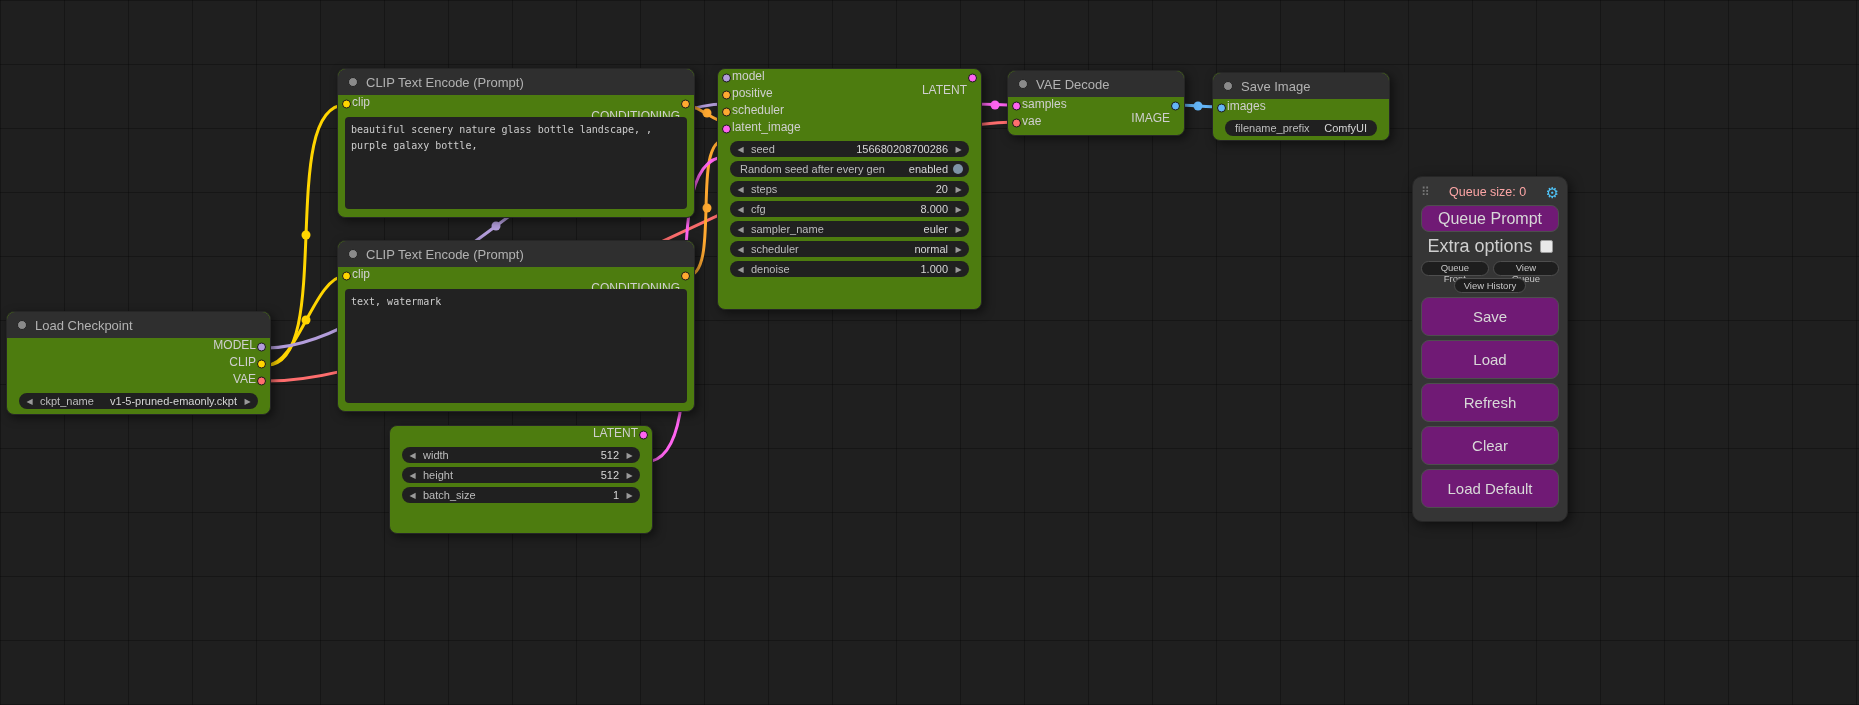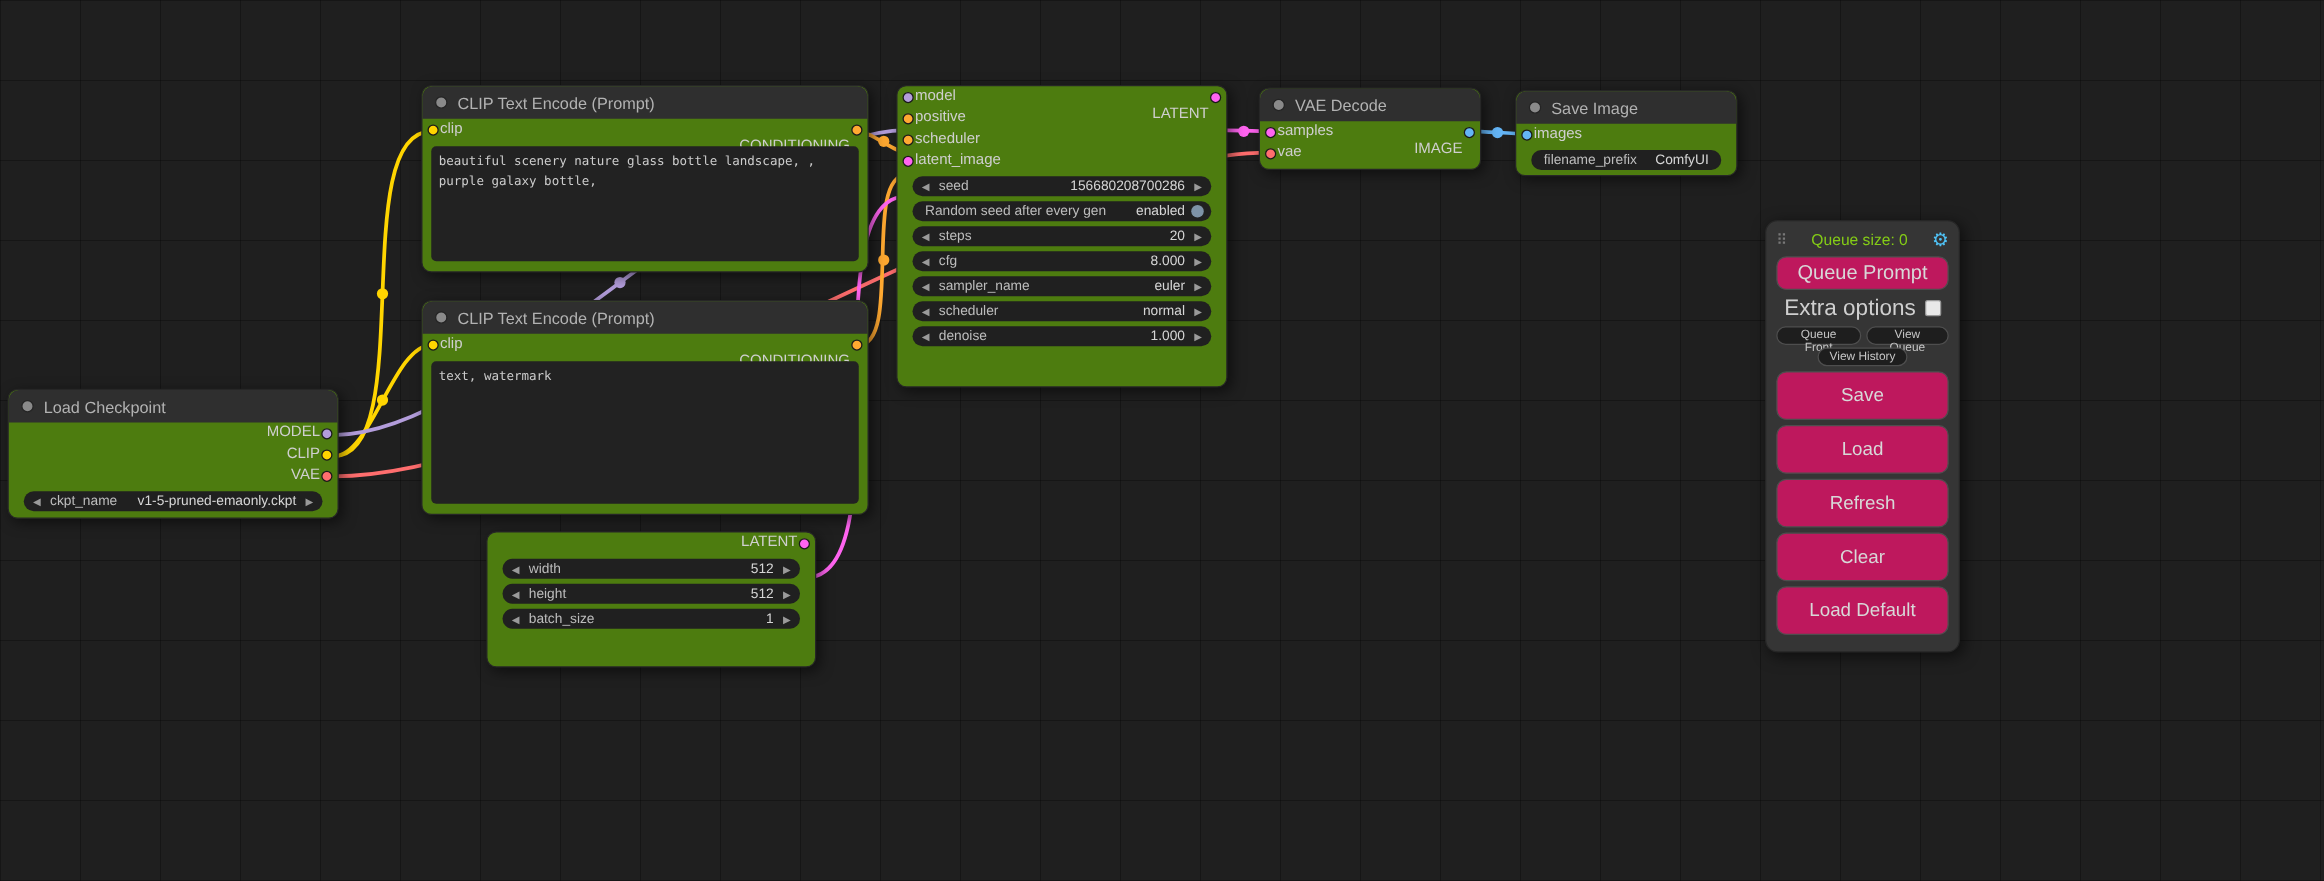--- a/index.html
+++ b/index.html
@@ -66,24 +66,24 @@
   }
   
   .menu {
     position:absolute; z-index:3; left:1412px; top:176px; width:156px;
     background:#353535; border:1px solid #262626; border-radius:10px;
     box-shadow:3px 3px 12px rgba(0,0,0,0.55);
     padding:5px 8px 9px; color:#bdbdbd;
   }
   .menu-header { display:flex; align-items:center; height:20px; margin-bottom:2px; }
   .drag-handle { color:#787878; font-size:12px; cursor:move; }
-  .queue-size { flex:1; text-align:center; font-size:12.5px; color:#84cc16; }
+  .queue-size { flex:1; text-align:center; font-size:12.5px; color:#fca5a5; }
   .gear { color:#4fc3f7; font-size:15px; cursor:pointer; line-height:1; }
   .btn {
-    display:block; width:100%; background:#be185d; border:1px solid #4e4e4e;
+    display:block; width:100%; background:#701a75; border:1px solid #4e4e4e;
     border-radius:8px; color:#d8d8d8; font-family:inherit; cursor:pointer;
   }
   .btn-queue { height:27px; font-size:16px; margin:3px 0 4px; }
   .btn-big { height:39px; font-size:15px; margin:4px 0; }
   .extra-row { display:flex; align-items:center; justify-content:center; gap:7px; margin:3px 0 4px; font-size:18px; color:#cfcfcf; }
   .checkbox { width:13px; height:13px; background:#e9e9e9; border:1px solid #9a9a9a; border-radius:2px; cursor:pointer; }
   .small-row { display:flex; justify-content:center; gap:4px; margin:2px 0; }
   .btn-small { width:auto; font-size:9.5px; height:15px; padding:0 9px; border-radius:8px; background:#1e1e1e; border:1px solid #4e4e4e; color:#c6c6c6; cursor:pointer; }
 </style>
 </head>

